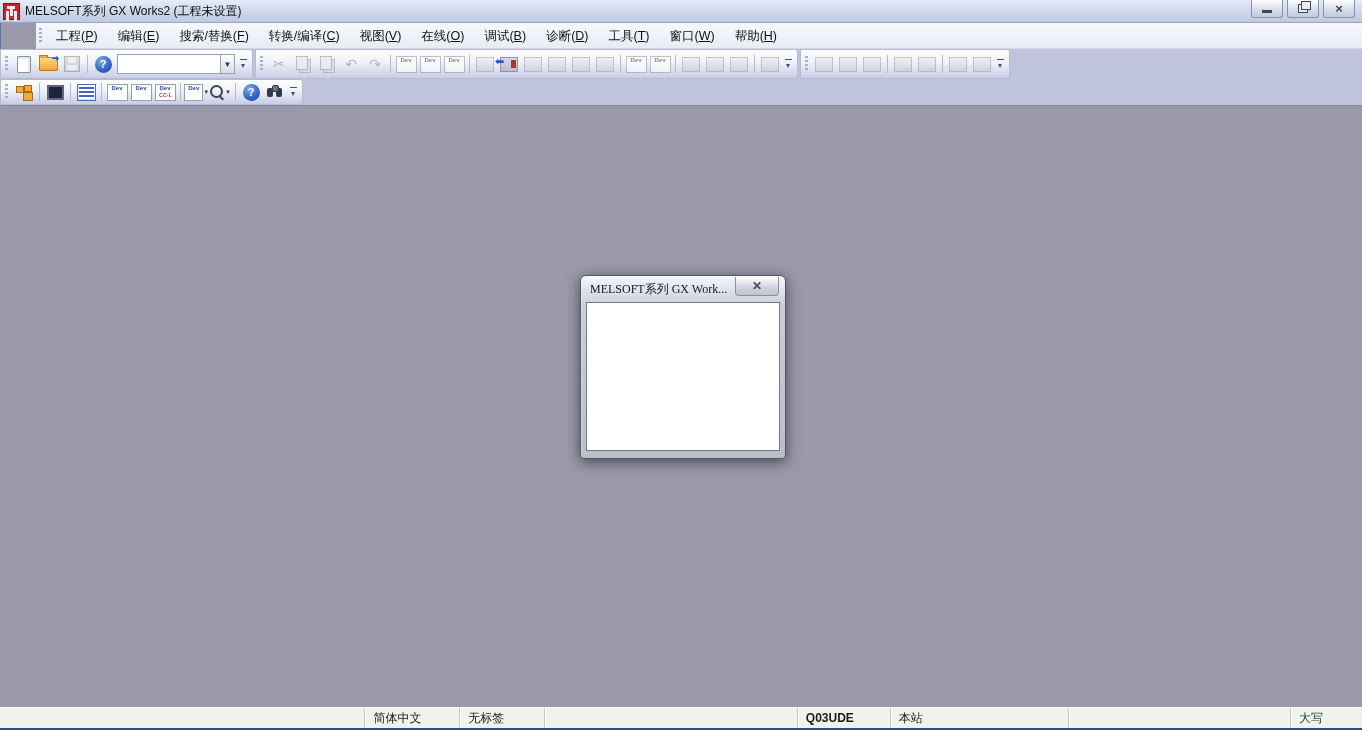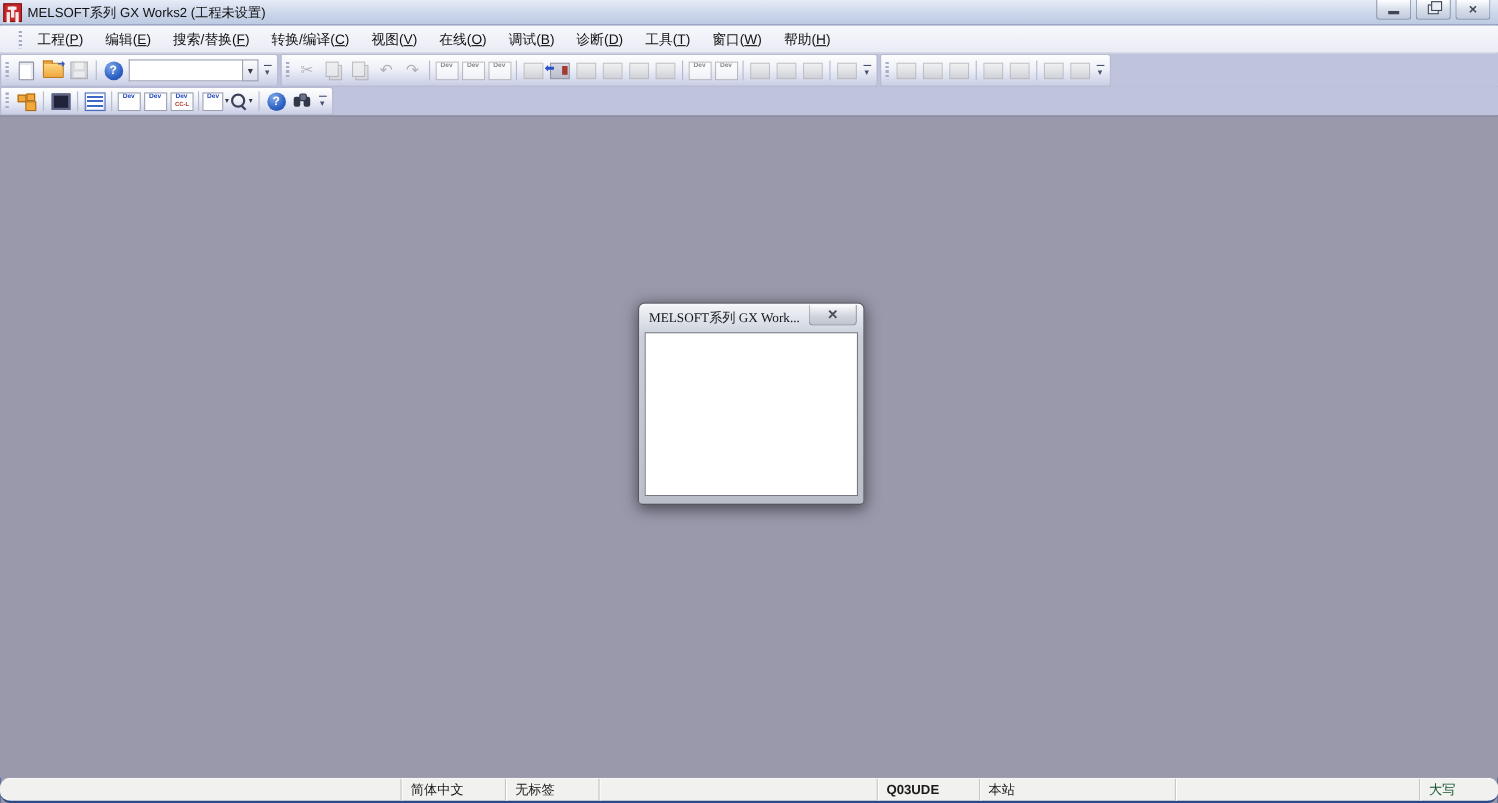--- a/index.html
+++ b/index.html
@@ -24,21 +24,21 @@
   .winbtn{width:30px;height:17px;border:1px solid #8A93A6;border-top:none;
     border-radius:0 0 3px 3px;background:linear-gradient(#FDFEFF,#D6DDEA 55%,#C2CCDE);
     display:flex;align-items:center;justify-content:center;cursor:default;}
   .g-min{width:10px;height:3px;background:#3F4654;margin-top:6px;}
   .g-restore{width:8px;height:7px;border:1px solid #3F4654;position:relative;background:#E9EDF5;}
   .g-restore::before{content:"";position:absolute;left:2px;top:-4px;width:8px;height:7px;border:1px solid #3F4654;background:#E9EDF5;}
   .g-close{font-size:13px;font-weight:bold;color:#3F4654;line-height:1;}
 
   
   .menubar{height:25px;flex:0 0 25px;display:flex;align-items:center;
-    background:linear-gradient(#F7F8FC,#E9EBF5);border-bottom:1px solid #D3D7E6;padding-left:14px;}
+    background:linear-gradient(#F7F8FC,#E9EBF5);border-bottom:1px solid #D3D7E6;padding-left:0;margin-left:36px;}
   .menu-item{font-size:12.5px;color:#111;padding:4px 10px;cursor:default;}
   .menu-item u{text-decoration:underline;}
   .grip{width:3px;height:16px;margin:0 4px 0 3px;
     background:repeating-linear-gradient(180deg,#A7ADC9 0 2px,rgba(0,0,0,0) 2px 4px);}
 
   
   .tbrow{display:flex;align-items:stretch;background:#BFC4DC;}
   .tbrow1{height:30px;flex:0 0 30px;}
   .tbrow2{height:26px;flex:0 0 26px;}
   .tbgroup{display:flex;align-items:center;padding:0 3px 0 1px;margin-right:2px;
@@ -89,21 +89,21 @@
     font-size:12px;padding:0 3px;}
   .combo-btn{width:15px;height:20px;border:1px solid #9BA0B3;background:linear-gradient(#FDFDFE,#D9DDEB);
     display:flex;align-items:center;justify-content:center;font-size:8px;color:#33374A;box-sizing:border-box;}
 
   
   .workspace{flex:1 1 auto;background:#9A99AC;position:relative;border-top:1px solid #8A89A0;font-family:Liberation Serif, serif;}
 
   
   .statusbar{height:20px;flex:0 0 20px;background:#F1F1F0;display:flex;align-items:stretch;
     border-top:1px solid #FFFFFF;box-shadow:0 -1px 0 #A9A9B5;font-size:12px;color:#1A1A1A;
-    border-bottom:2px solid #2B4A86;box-sizing:content-box;border-radius:10px;}
+    border-bottom:2px solid #2B4A86;box-sizing:content-box;}
   .seg{display:flex;align-items:center;padding-left:8px;box-sizing:border-box;overflow:hidden;white-space:nowrap;}
   .seg + .seg{border-left:1px solid #C6C6C6;box-shadow:inset 1px 0 0 #FFFFFF;}
   .seg.disabled{color:#14532d;}
 
   
   .dlg{position:absolute;left:580px;top:272px;width:206px;height:184px;box-sizing:border-box;
     border:1px solid #55585F;border-radius:6px 6px 4px 4px;
     background:linear-gradient(#F4F6FA,#C9CED9 30px,#B9BEC9);
     box-shadow:1px 2px 0 rgba(255,255,255,.35) inset, 0 3px 14px rgba(0,0,0,.55);
     padding:0 5px 5px 5px;}

